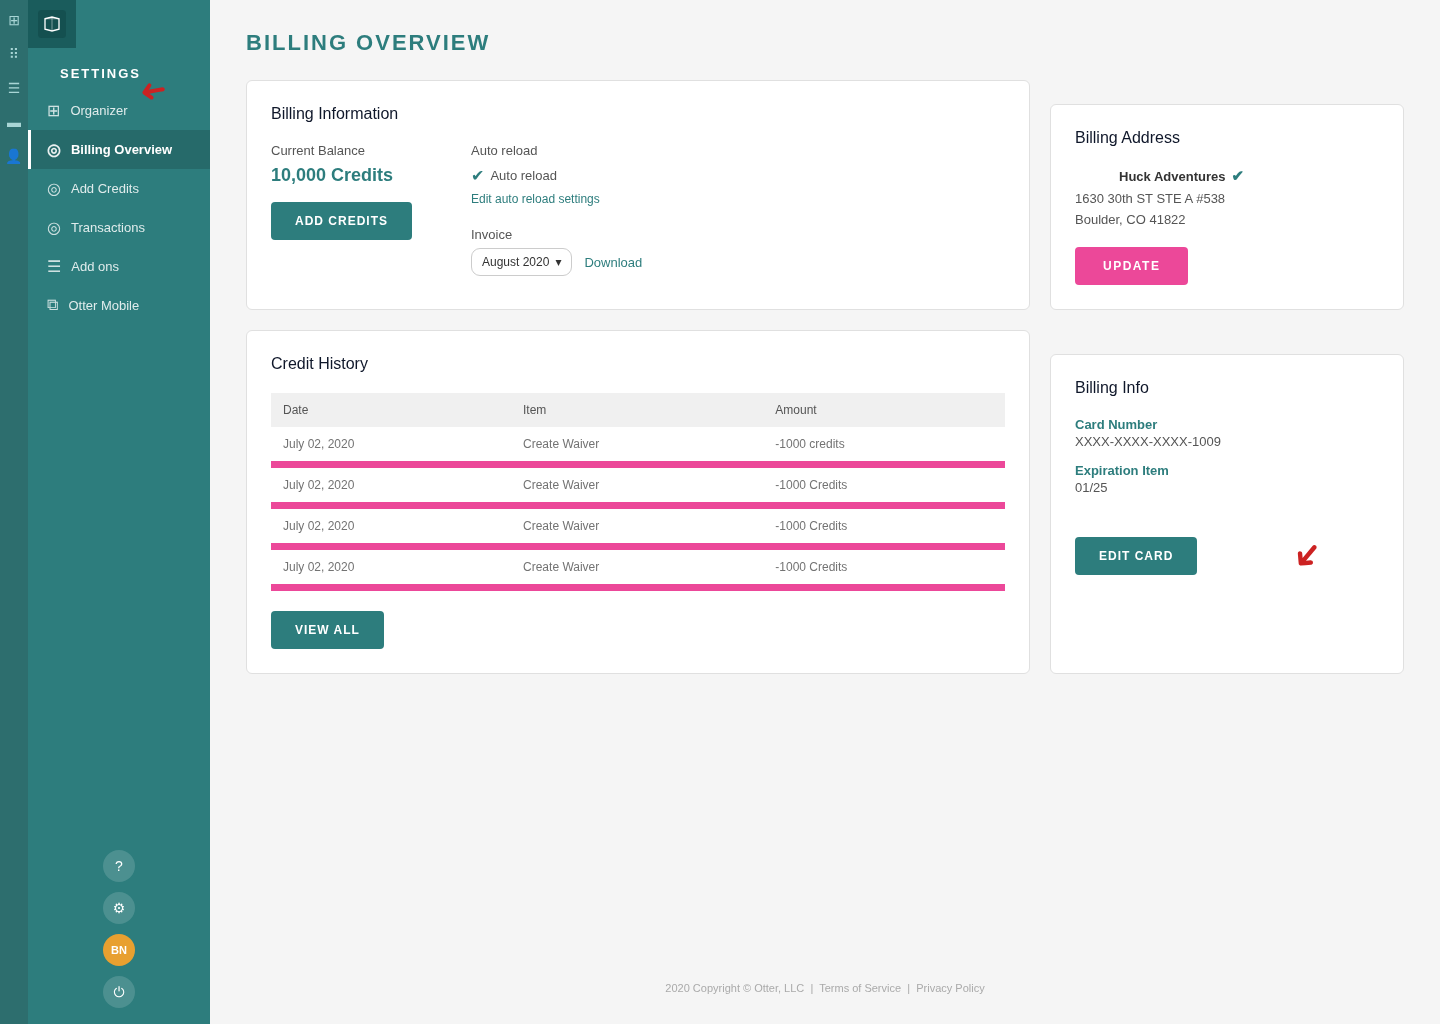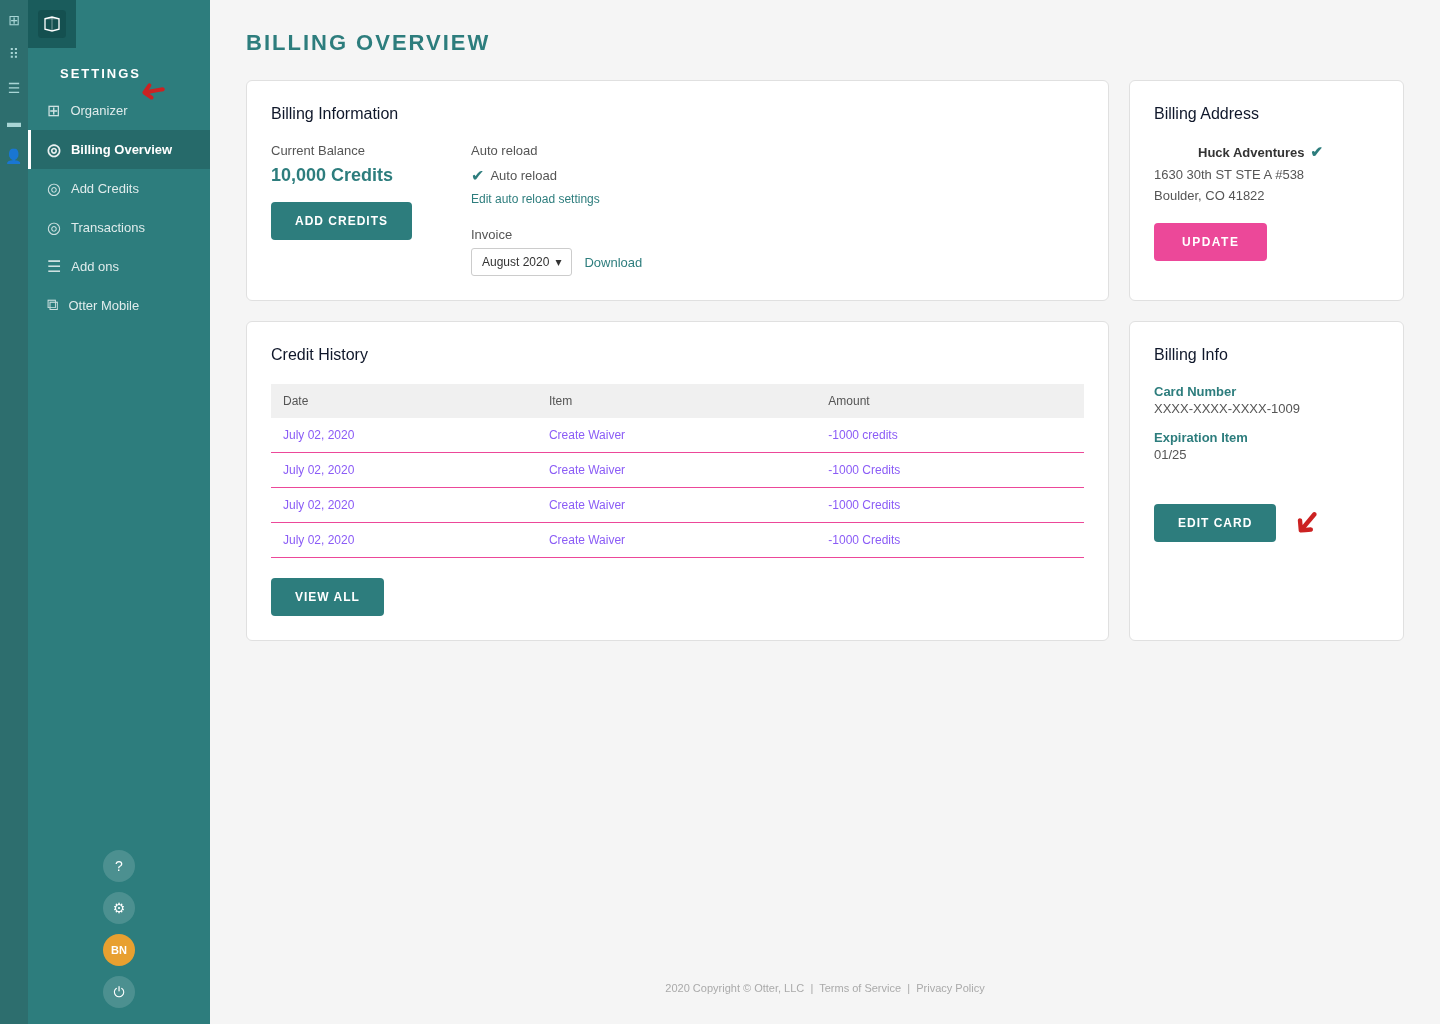--- a/index.html
+++ b/index.html
@@ -111,21 +111,21 @@
       gap: 20px;
       margin-bottom: 20px;
     }
     .card {
       background: white;
       border-radius: 6px;
       border: 1px solid #e0e0e0;
       padding: 24px;
     }
     .card-left { flex: 1; }
-    .card-right { width: 275px; }
+    .card-right { width: 354px; margin-top: 24px; }
 
     .card-title {
       font-size: 16px;
       font-weight: 400;
       color: #0f172a;
       margin-bottom: 20px;
     }
 
     
     .billing-info-inner {
@@ -174,21 +174,21 @@
     .invoice-section { margin-top: 20px; }
     .invoice-label { font-size: 13px; color: #555; margin-bottom: 6px; }
     .invoice-note { font-size: 12px; color: #777; margin-bottom: 12px; line-height: 1.4; }
     .invoice-row {
       display: flex;
       align-items: center;
       gap: 12px;
     }
     .invoice-select {
       border: 1px solid #ccc;
-      border-radius: 3px;
+      border-radius: 9px;
       padding: 6px 10px;
       font-size: 12px;
       color: #333;
       background: white;
       cursor: pointer;
       display: flex;
       align-items: center;
       gap: 6px;
     }
     .download-link { font-size: 13px; color: #2d7d7d; cursor: pointer; }
@@ -224,23 +224,23 @@
     .credit-history-table thead tr { background: #f0f0f0; border-radius: 11px; }
     .credit-history-table th {
       font-size: 12px;
       font-weight: 500;
       color: #555;
       padding: 10px 12px;
       text-align: left;
     }
     .credit-history-table td {
       font-size: 12px;
-      color: #8b5cf6;
+      color: #737373;
       padding: 10px 12px;
-      border-bottom: 1px solid #ec4899;
+      border-bottom: 7px solid #ec4899;
       margin-top: 32px;
     }
 
     
     .billing-info-label {
       font-size: 13px;
       font-weight: 700;
       color: #2d7d7d;
       margin-bottom: 2px;
     }

